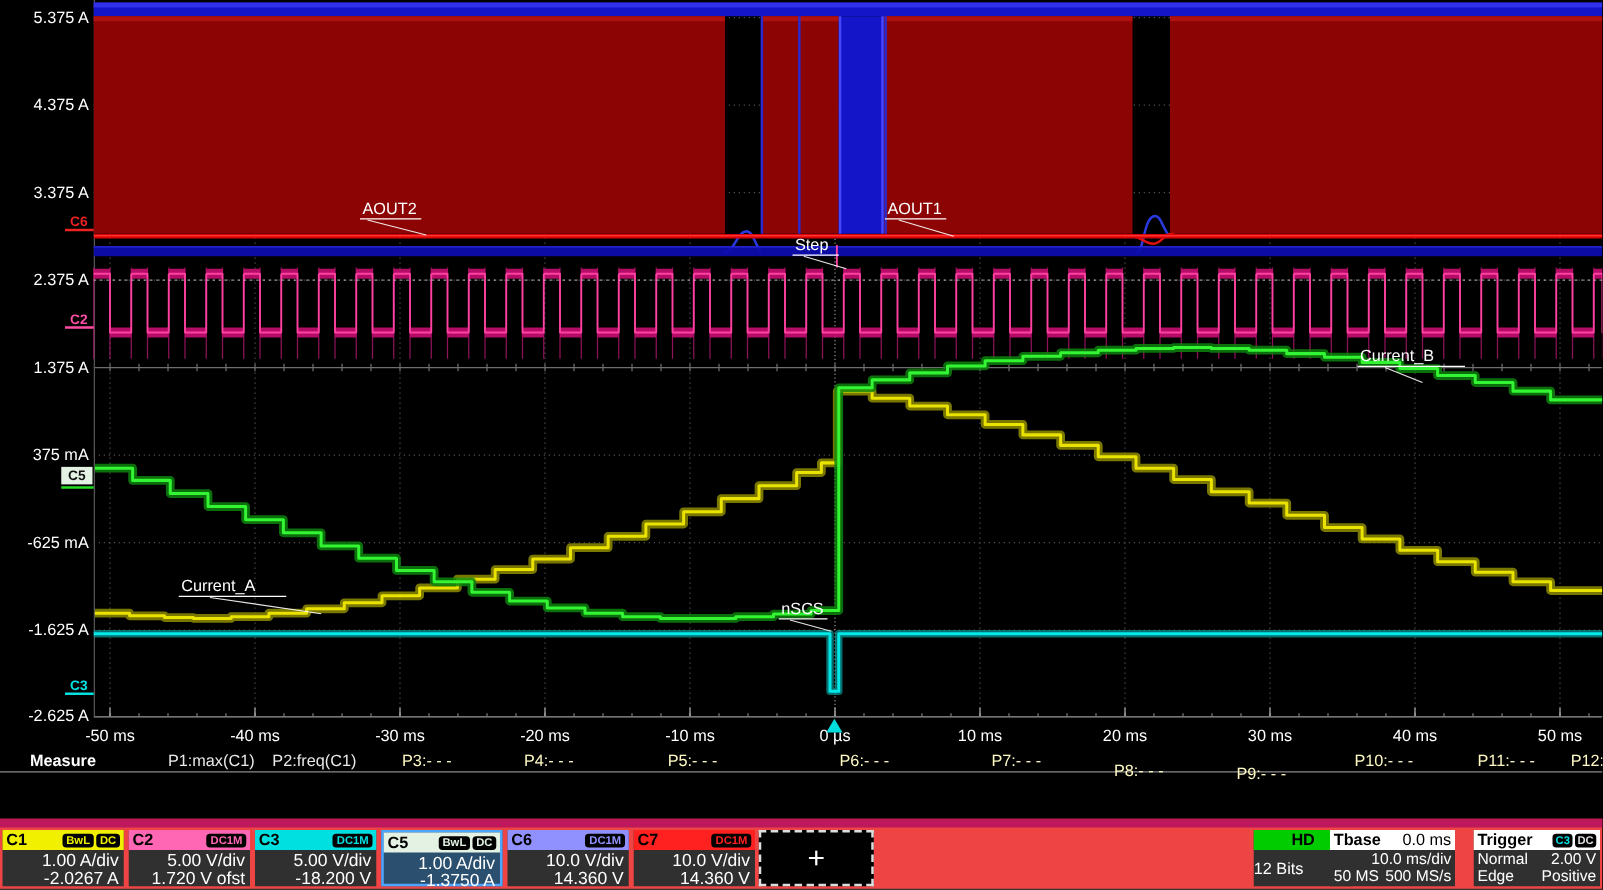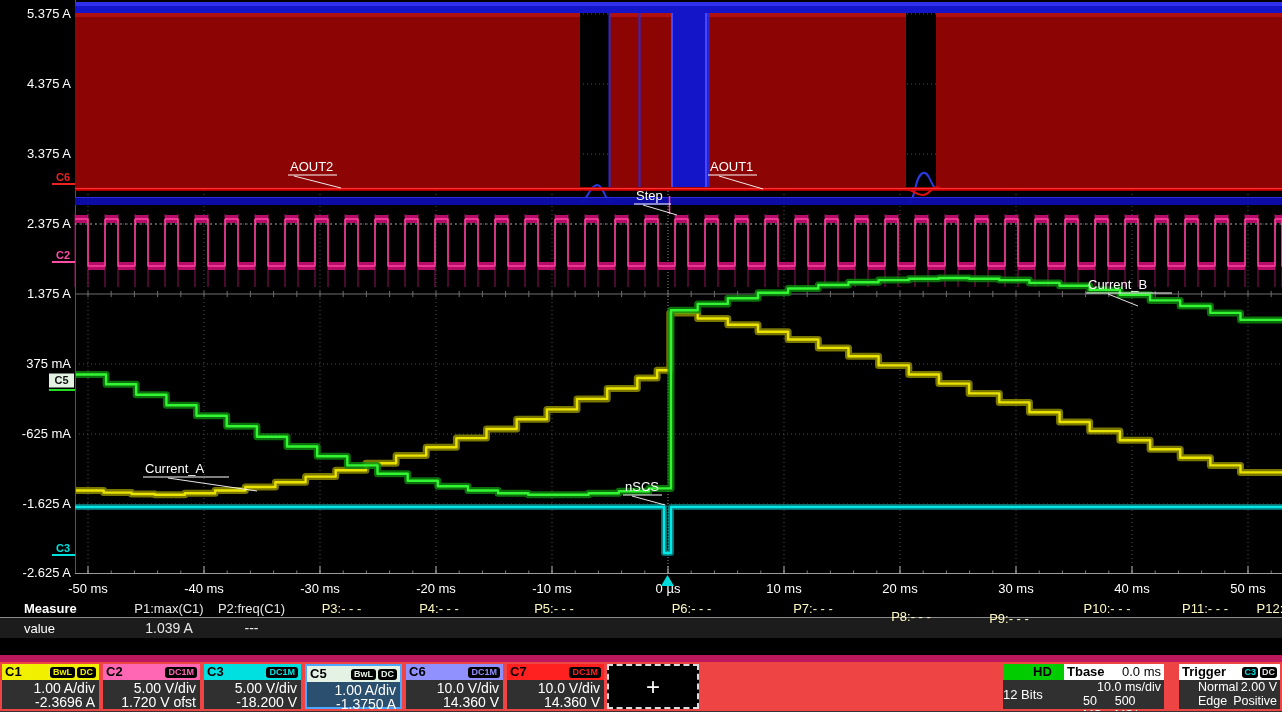--- a/index.html
+++ b/index.html
@@ -32,21 +32,21 @@
   .ch-bd{padding:1px 4px 0 0;text-align:right;color:#fff;font-size:14px;line-height:14px;}
   .addbox{position:absolute;left:607px;top:2px;width:92px;height:45px;border:2px dashed #ddd;box-sizing:border-box;color:#fff;display:flex;align-items:center;justify-content:center;font-size:24px;cursor:pointer;background:#000;}
   .infobox{position:absolute;top:2px;height:45px;background:#303030;box-sizing:border-box;}
   #hdbox{left:1003px;width:79px;}
   #hd-head{height:16px;background:#00cc00;color:#000;font-weight:bold;font-size:13px;text-align:center;line-height:16px;}
   #hd-body{color:#fff;font-size:13px;padding-top:7px;}
   #tbasebox{left:1064px;width:100px;}
   #trigbox{left:1179px;width:101px;}
   .info-head{height:16px;background:#fff;color:#000;font-size:13px;display:flex;justify-content:space-between;align-items:center;padding:0 3px;line-height:16px;}
   .info-head .ttl{font-weight:bold;}
-  .info-line{display:flex;justify-content:space-between;color:#fff;font-size:12.5px;line-height:14px;padding:0 3px;margin-left:16px;}
+  .info-line{display:flex;justify-content:space-between;color:#fff;font-size:12.5px;line-height:14px;padding:0 3px;}
   .info-line.right{justify-content:flex-end;}
   .tbadge{background:#000;border-radius:3px;font-size:9px;font-weight:bold;padding:0 2px;height:11px;line-height:11px;margin-left:2px;}
 </style>
 </head>
 <body>
 
 <div id="screen">
 
   <svg id="plot" width="1282" height="599">
       <rect x="0" y="0" width="1282" height="599" fill="#000"></rect>
@@ -461,50 +461,35 @@
         <div class="m-col dim" style="width: 100px;">P4:- - -</div>
         <div class="m-col dim" style="width: 130px;">P5:- - -</div>
         <div class="m-col dim" style="width: 145px;">P6:- - -</div>
         <div class="m-col dim" style="width: 98px;">P7:- - -</div>
         <div class="m-col dim" style="width: 98px; margin-top: 16px;">P8:- - -</div>
         <div class="m-col dim" style="width: 98px; margin-top: 20px;">P9:- - -</div>
         <div class="m-col dim" style="width: 98px;">P10:- - -</div>
         <div class="m-col dim" style="width: 98px;">P11:- - -</div>
         <div class="m-col dim" style="width: 52px;">P12:- - -</div>
       </div>
-    <div class="m-row m-val" id="mrow-val">
-      <div class="m-label">value</div>
-    <div class="m-col" style="width: 80px;">1.039 A</div>
-        <div class="m-col" style="width: 85px;">---</div>
-        <div class="m-col" style="width: 95px;"></div>
-        <div class="m-col" style="width: 100px;"></div>
-        <div class="m-col" style="width: 130px;"></div>
-        <div class="m-col" style="width: 145px;"></div>
-        <div class="m-col" style="width: 98px;"></div>
-        <div class="m-col" style="width: 98px;"></div>
-        <div class="m-col" style="width: 98px;"></div>
-        <div class="m-col" style="width: 98px;"></div>
-        <div class="m-col" style="width: 98px;"></div>
-        <div class="m-col" style="width: 52px;"></div>
-      </div>
   </div>
 
   <div id="bar">
     <div id="chans">
         <div class="chbox" style="left: 2px;">
           <div class="ch-hd" style="background: rgb(240, 240, 0);">
             <span class="ch-id">C1</span>
             <span class="badges">
               <span class="badge" style="color: rgb(240, 240, 0);">BwL</span>
               <span class="badge" style="color: rgb(240, 240, 0);">DC</span>
             </span>
           </div>
           <div class="ch-bd">
             <div>1.00 A/div</div>
-            <div>-2.3696 A</div>
+            <div>-2.0267 A</div>
           </div>
         </div>
         <div class="chbox" style="left: 103px;">
           <div class="ch-hd" style="background: rgb(255, 102, 179);">
             <span class="ch-id">C2</span>
             <span class="badges">
               <span class="badge" style="color: rgb(255, 102, 179);">DC1M</span>
             </span>
           </div>
           <div class="ch-bd">

